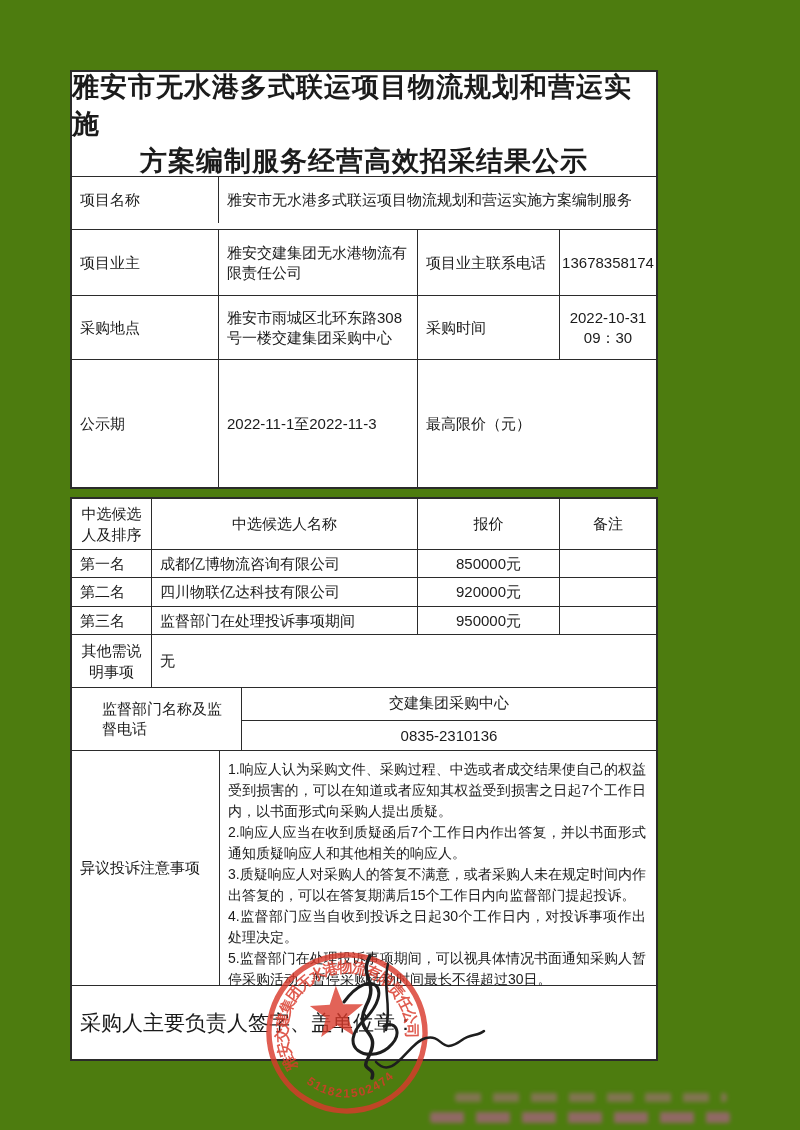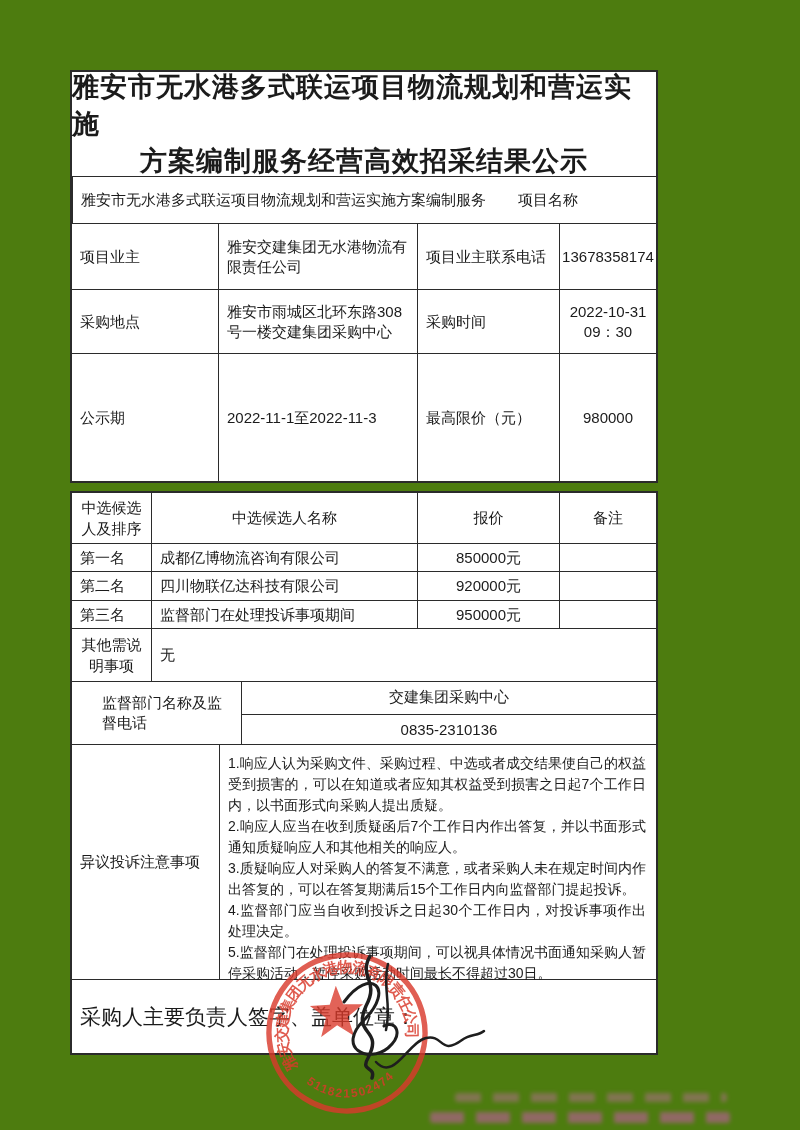--- a/index.html
+++ b/index.html
@@ -20,21 +20,21 @@
   .cell { border-left:1.5px solid #2b2b2b; display:flex; align-items:center; font-size:15px; line-height:20px; }
   .cell.nb { border-left:none; }
   .cell.pad { padding:4px 8px; }
   .cell.center { justify-content:center; text-align:right; }
   .cell.col { flex-direction:column; justify-content:center; }
   .grow { flex:1 1 auto; min-width:0; }
 
   .w146 { flex:0 0 146px; } .w199 { flex:0 0 199px; } .w142 { flex:0 0 142px; }
   .w79  { flex:0 0 79px; }  .w266 { flex:0 0 266px; } .w147 { flex:0 0 147px; }
 
-  .h47 { height:47px; } .h66 { height:66px; } .h64 { height:64px; } .h128 { height:128px; }
+  .h47 { height:47px; } .h66 { height:66px;margin-top:6px; } .h64 { height:64px; } .h128 { height:128px; }
   .h50 { height:50px; } .h28 { height:28px; } .h29 { height:29px; } .h53 { height:53px; }
   .h63 { height:63px;padding-left:22px; } .h235 { height:235px; } .h74 { height:74px; }
 
   .two-line { line-height:21px; text-align:center; }
 
   .sup-right { display:flex; flex-direction:column; }
   .sup-sub { flex:1 1 auto; display:flex; align-items:center; justify-content:center; font-size:15px; }
   .sup-sub + .sup-sub { border-top:1.5px solid #2b2b2b; }
 
   .dispute-body { align-items:flex-start; padding:8px 10px 6px 10px; }
@@ -62,22 +62,22 @@
 
   <div class="doc">
 
     <div class="block">
       <div class="title-box">
         <div>雅安市无水港多式联运项目物流规划和营运实施</div>
         <div>方案编制服务经营高效招采结果公示</div>
       </div>
 
       <div class="row h47">
+        <div class="cell nb pad w146">项目名称</div>
         <div class="cell pad grow">雅安市无水港多式联运项目物流规划和营运实施方案编制服务</div>
-        <div class="cell nb pad w146">项目名称</div>
       </div>
 
       <div class="row h66">
         <div class="cell nb pad w146">项目业主</div>
         <div class="cell pad w199">雅安交建集团无水港物流有限责任公司</div>
         <div class="cell pad w142">项目业主联系电话</div>
         <div class="cell center grow">13678358174</div>
       </div>
 
       <div class="row h64">
@@ -87,21 +87,20 @@
         <div class="cell center col grow">
           <div>2022-10-31</div>
           <div>09：30</div>
         </div>
       </div>
 
       <div class="row h128">
         <div class="cell nb pad w146">公示期</div>
         <div class="cell pad w199">2022-11-1至2022-11-3</div>
         <div class="cell pad w142">最高限价（元）</div>
-        <div class="cell center grow">980000</div>
       </div>
     </div>
 
     <div class="gap"></div>
 
     <div class="block">
 
       <div class="row first h50">
         <div class="cell nb center col two-line w79">
           <div>中选候选</div>

